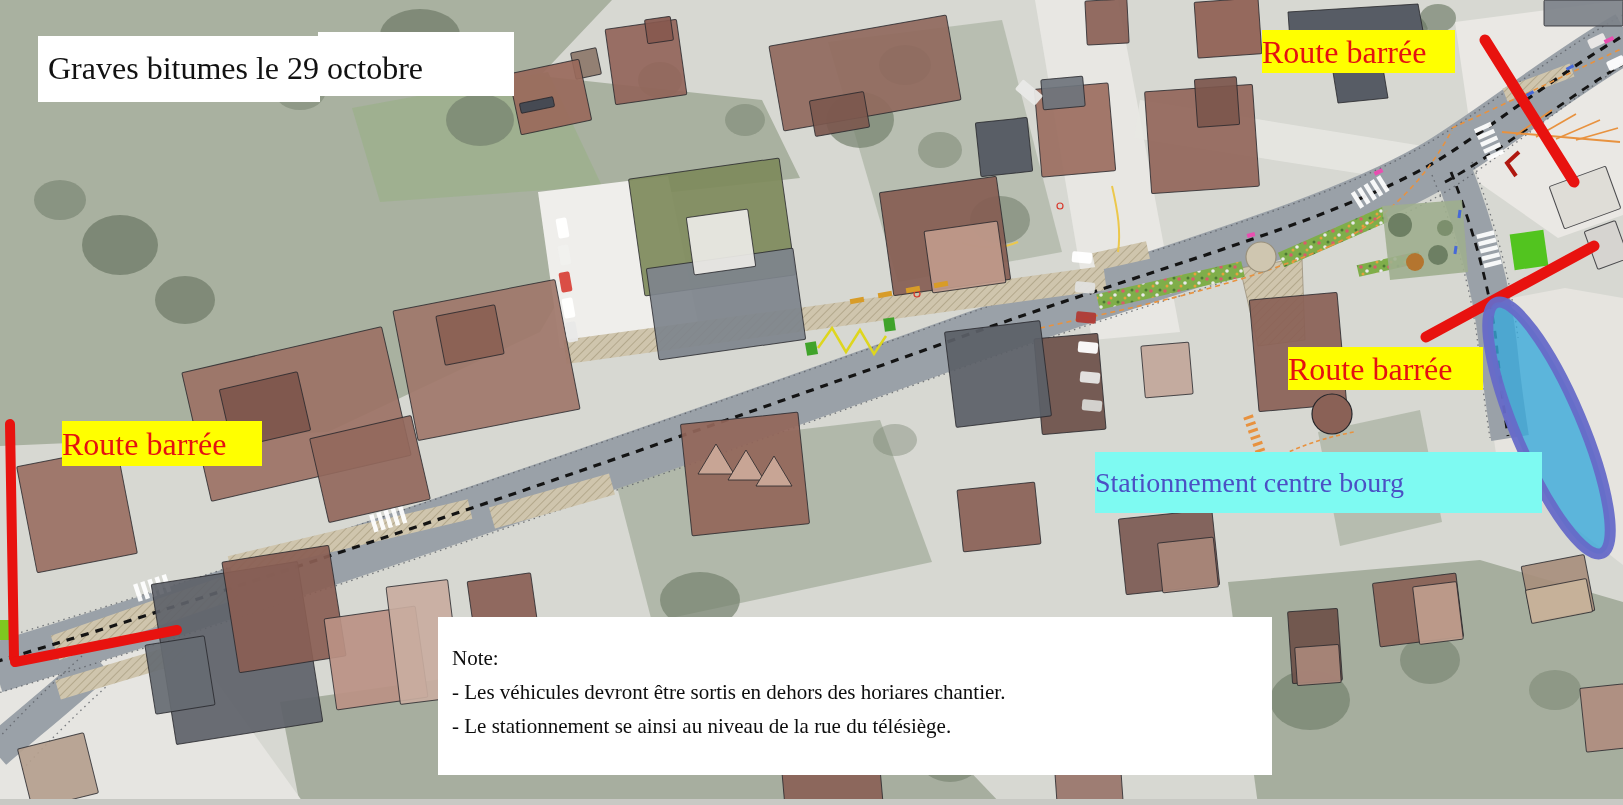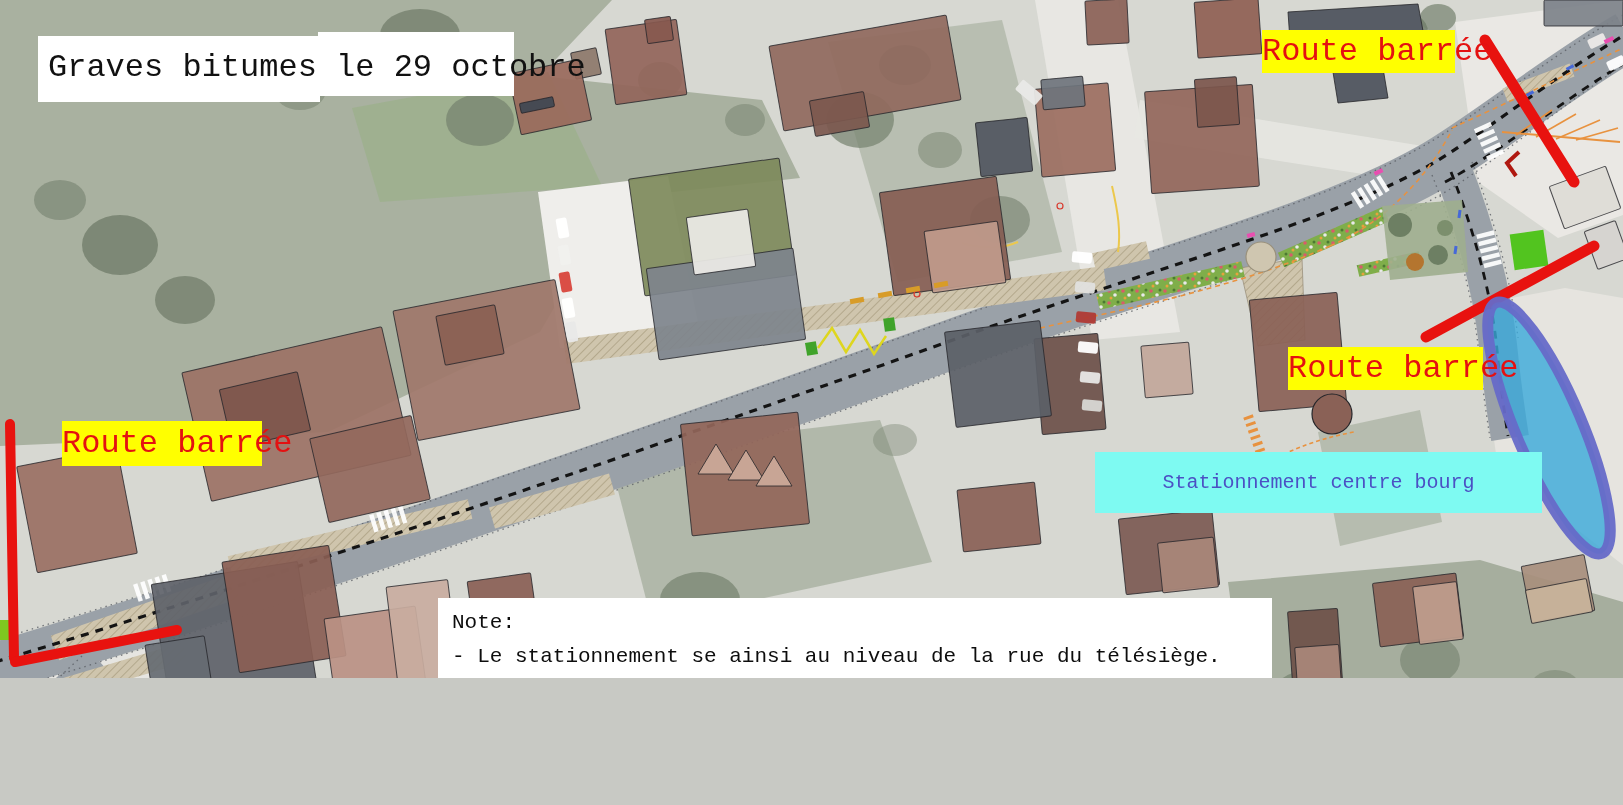--- a/index.html
+++ b/index.html
@@ -1,31 +1,31 @@
 <!DOCTYPE html>
 <html><head>
 <meta charset="utf-8">
 <style>
   html,body{margin:0;padding:0;background:#c8c9c4;}
-  .stage{position:relative;width:1623px;height:678px;overflow:hidden;
-         font-family:Liberation Mono, monospace;}
+  .stage{position:relative;width:1623px;height:799px;overflow:hidden;
+         font-family:Liberation Serif, serif;}
   .stage svg{position:absolute;left:0;top:0;}
   .overlay{position:absolute;white-space:nowrap;}
   .title-bg-a{left:38px;top:36px;width:282px;height:66px;background:#ffffff;}
   .title-bg-b{left:318px;top:32px;width:196px;height:64px;background:#ffffff;}
   .title-text{left:48px;top:36px;height:64px;line-height:64px;font-size:32px;
               color:#111;letter-spacing:0px;}
-  .rb{background:#ffff00;color:#e41111;text-align:right;font-size:32px;}
+  .rb{background:#ffff00;color:#e41111;text-align:left;font-size:32px;}
   .rb-tr{left:1262px;top:30px;width:193px;height:43px;line-height:44px;}
   .rb-mr{left:1288px;top:347px;width:195px;height:43px;line-height:44px;}
   .rb-l {left:62px; top:421px;width:200px;height:45px;line-height:46px;}
   .parking{left:1095px;top:452px;width:447px;height:61px;line-height:61px;
-           background:#7efaf2;color:#4b50c4;font-size:20px;text-align:center;}
-  .note{left:438px;top:598px;width:834px;height:158px;background:#ffffff;
-        color:#0d0d0d;font-size:21px;box-sizing:border-box;padding:8px 0 0 14px;}
+           background:#7efaf2;color:#4b50c4;font-size:28px;text-align:left;}
+  .note{left:438px;top:617px;width:834px;height:158px;background:#ffffff;
+        color:#0d0d0d;font-size:21px;box-sizing:border-box;padding:24px 0 0 14px;}
   .note-line{line-height:34px;}
 </style>
 </head>
 <body>
 
 <div class="stage">
 
   <svg id="map" width="1623" height="805" viewBox="0 0 1623 805">
     <defs>
       <pattern id="hatch" width="6" height="6" patternUnits="userSpaceOnUse" patternTransform="rotate(45)">
@@ -269,15 +269,16 @@
   <div class="overlay title-text">Graves bitumes le 29 octobre</div>
 
   <div class="overlay rb rb-tr">Route barrée</div>
   <div class="overlay rb rb-mr">Route barrée</div>
   <div class="overlay rb rb-l">Route barrée</div>
 
   <div class="overlay parking">Stationnement centre bourg</div>
 
   <div class="overlay note">
     <div class="note-line">Note:</div>
+    <div class="note-line">- Les véhicules devront être sortis en dehors des horiares chantier.</div>
     <div class="note-line">- Le stationnement se ainsi au niveau de la rue du télésiège.</div>
   </div>
 </div>
 
 </body></html>

